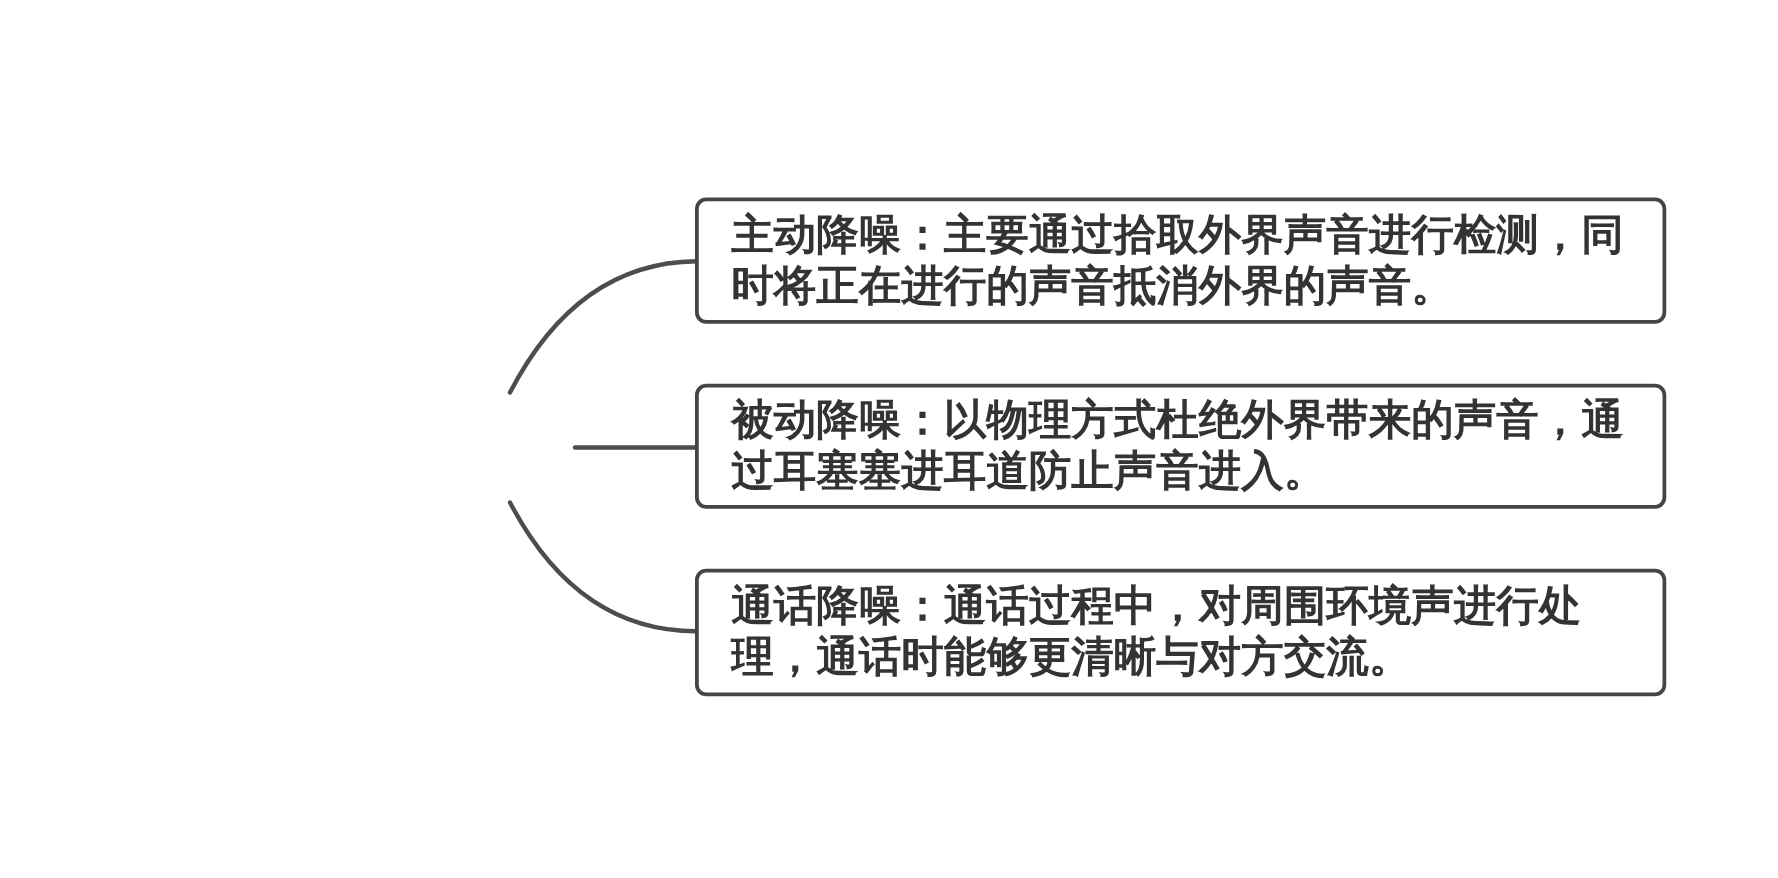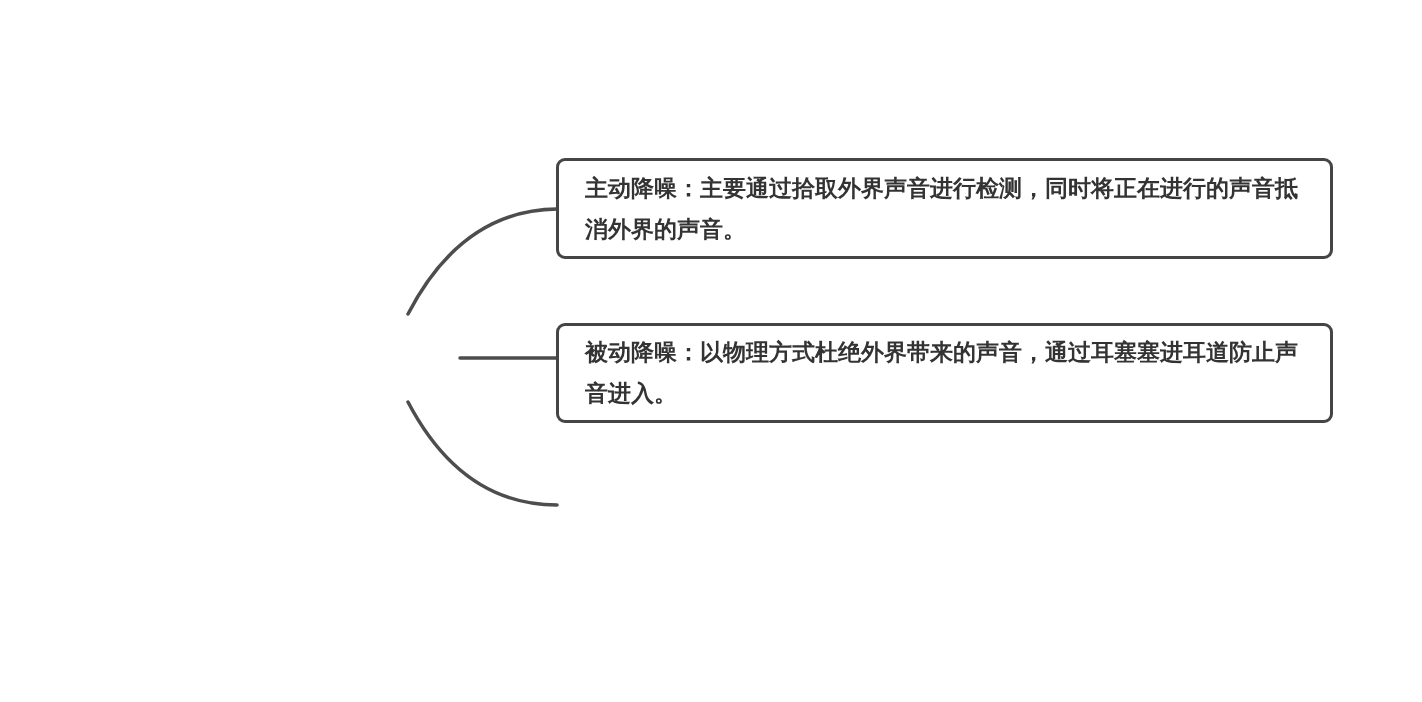--- a/index.html
+++ b/index.html
@@ -57,27 +57,27 @@
     background: #ffffff;
     border: 3px solid #454545;
     border-radius: 9px;
     display: flex;
     align-items: center;
     padding: 0 26px;
     z-index: 2;
   }
   .branch-node .branch-label {
     color: #333333;
-    font-size: 23px;
+    font-size: 34px;
     font-weight: 700;
     line-height: 41px;
     text-align: left;
   }
   .branch-1 { top: 158px; height: 101px; }
-  .branch-2 { top: 307px; height: 100px; margin-top: 16px; }
+  .branch-2 { top: 307px; height: 100px; }
   .branch-3 { top: 455px; height: 102px; }
 </style>
 </head>
 <body>
 
 <div class="canvas">
 
   <svg class="connectors" viewBox="0 0 1422 702" xmlns="http://www.w3.org/2000/svg" aria-hidden="true">
     <path d="M 408 314 Q 462 210 557 209"></path>
     <path d="M 460 358 L 557 358"></path>
@@ -86,14 +86,17 @@
 
 
   <div class="branch-node branch-1">
     <span class="branch-label">主动降噪：主要通过拾取外界声音进行检测，同时将正在进行的声音抵消外界的声音。</span>
   </div>
 
   <div class="branch-node branch-2">
     <span class="branch-label">被动降噪：以物理方式杜绝外界带来的声音，通过耳塞塞进耳道防止声音进入。</span>
   </div>
 
+  <div class="branch-node branch-3">
+    <span class="branch-label">通话降噪：通话过程中，对周围环境声进行处理，通话时能够更清晰与对方交流。</span>
+  </div>
 
 </div>
 
 </body></html>

